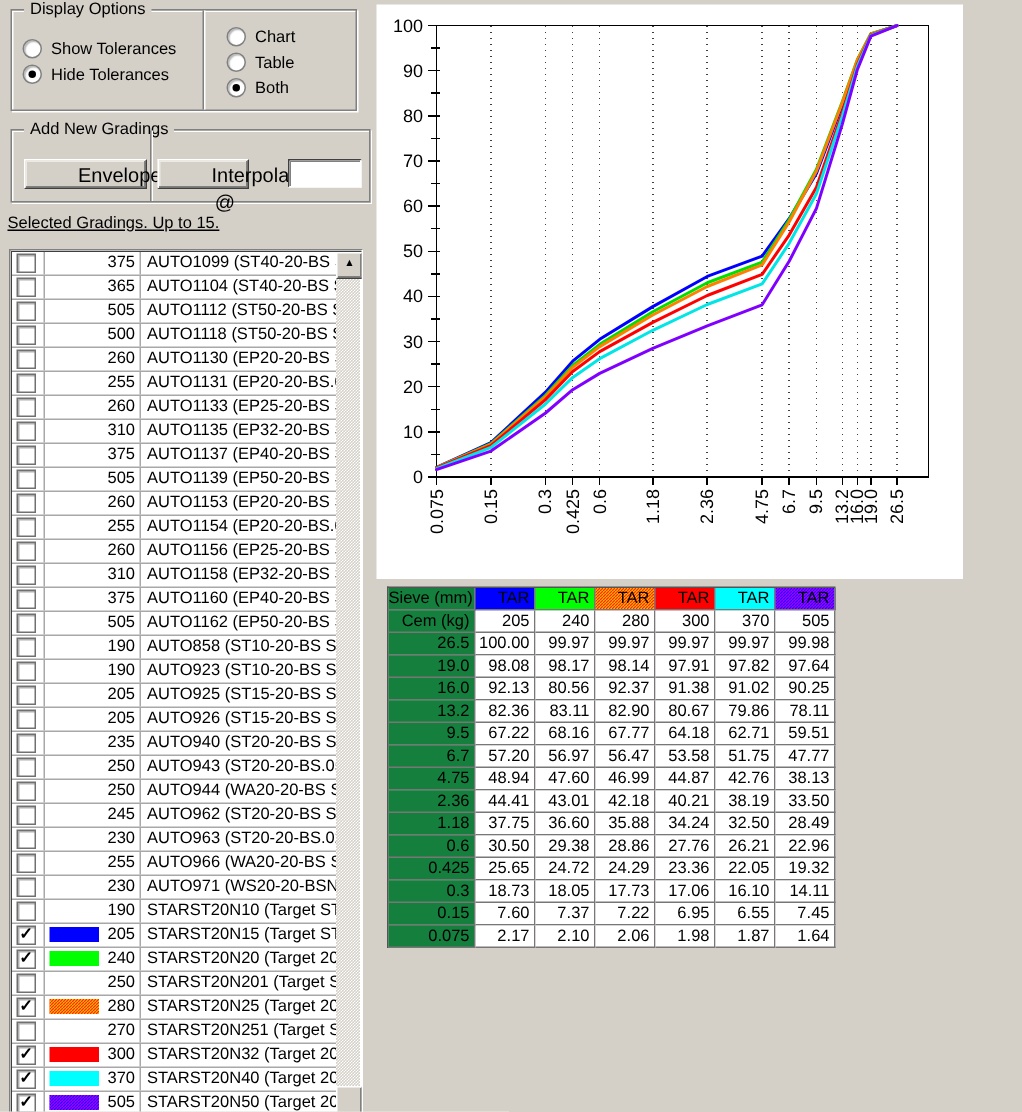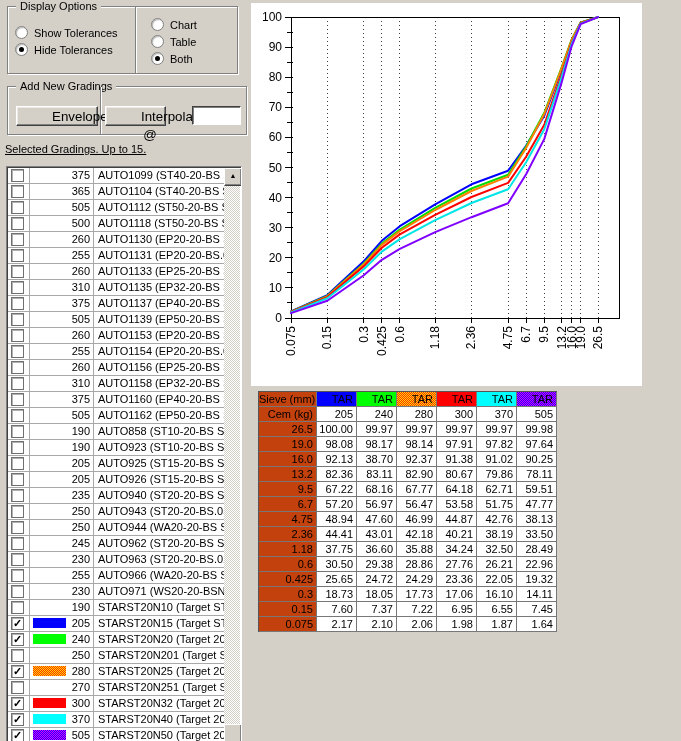--- a/index.html
+++ b/index.html
@@ -54,21 +54,21 @@
             border-color:#fff #404040 #404040 #fff;box-shadow:inset -1px -1px 0 #808080;}
 
   
   #chart-panel{position:absolute;left:251px;top:3px;width:391px;height:383px;background:#fff;}
 
   
   #dtable{position:absolute;left:258px;top:391px;border:1px solid #555;border-bottom:none;border-right:none;}
   .trow{display:flex;height:15px;}
   .tcell{text-align:right;padding-right:3px;line-height:15px;border-right:1px solid #777;border-bottom:1px solid #777;
          white-space:nowrap;overflow:hidden;}
-  .tlabel{width:54px;background:#c2410c;flex:0 0 auto;}
+  .tlabel{width:54px;background:#15803d;flex:0 0 auto;}
   .tdata{width:36px;background:#fff;flex:0 0 auto;}
 
   
   .dither-orange{background-color:#ff2800;
     background-image:linear-gradient(45deg,#ffe000 25%,transparent 25% 75%,#ffe000 75%),
                      linear-gradient(45deg,#ffe000 25%,transparent 25% 75%,#ffe000 75%);
     background-size:2px 2px;background-position:0 0,1px 1px;}
   .dither-purple{background-color:#2a00ff;
     background-image:linear-gradient(45deg,#d400ff 25%,transparent 25% 75%,#d400ff 75%),
                      linear-gradient(45deg,#d400ff 25%,transparent 25% 75%,#d400ff 75%);
@@ -575,21 +575,21 @@
         <span class="tcell tdata">98.08</span>
         <span class="tcell tdata">98.17</span>
         <span class="tcell tdata">98.14</span>
         <span class="tcell tdata">97.91</span>
         <span class="tcell tdata">97.82</span>
         <span class="tcell tdata">97.64</span>
       </div>
       <div class="trow">
         <span class="tcell tlabel">16.0</span>
         <span class="tcell tdata">92.13</span>
-        <span class="tcell tdata">38.70</span>
+        <span class="tcell tdata">80.56</span>
         <span class="tcell tdata">92.37</span>
         <span class="tcell tdata">91.38</span>
         <span class="tcell tdata">91.02</span>
         <span class="tcell tdata">90.25</span>
       </div>
       <div class="trow">
         <span class="tcell tlabel">13.2</span>
         <span class="tcell tdata">82.36</span>
         <span class="tcell tdata">83.11</span>
         <span class="tcell tdata">82.90</span>

